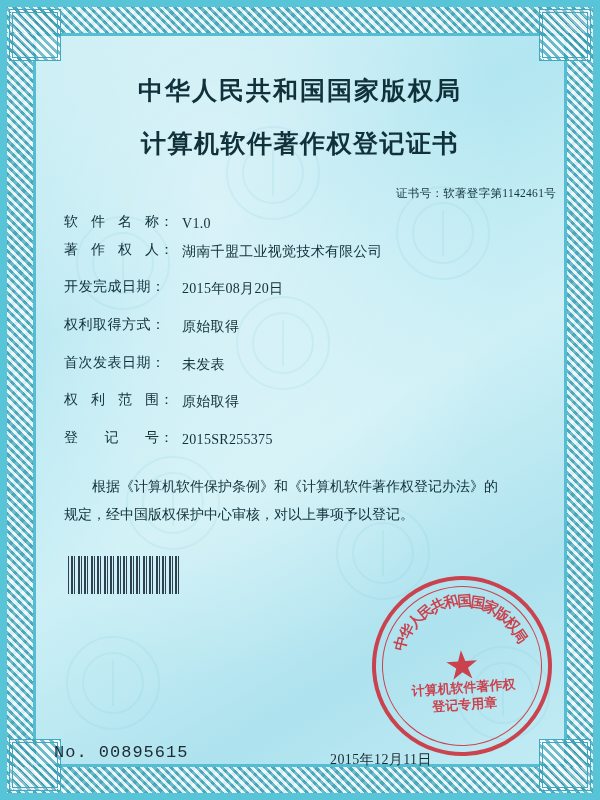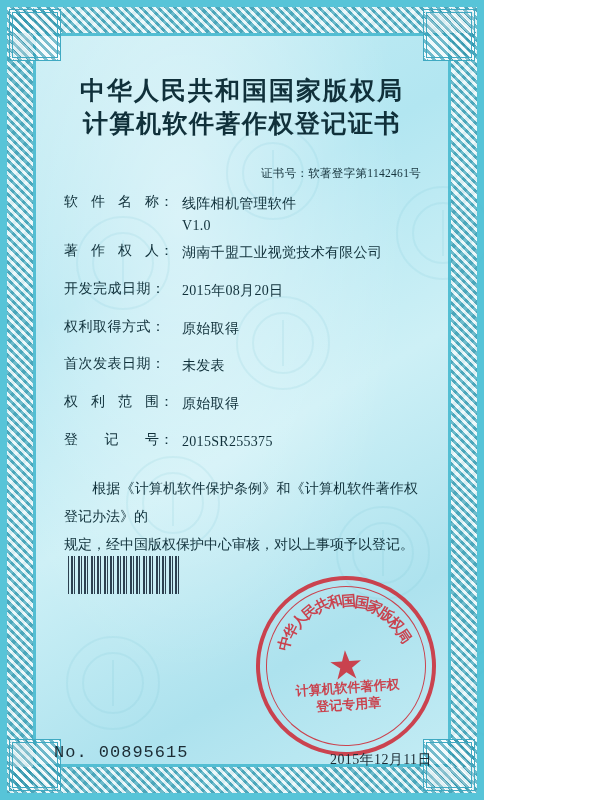--- a/index.html
+++ b/index.html
@@ -5,21 +5,21 @@
   html, body {
     margin: 0;
     padding: 0;
     background: #ffffff;
   }
   body {
     font-family: "Liberation Serif", serif;
   }
   .certificate {
     position: relative;
-    width: 484px;
+    width: 600px;
     height: 800px;
     overflow: hidden;
     background:
       radial-gradient(ellipse at 30% 20%, rgba(255,255,255,0.55) 0%, rgba(255,255,255,0) 55%),
       radial-gradient(ellipse at 75% 70%, rgba(255,255,255,0.35) 0%, rgba(255,255,255,0) 50%),
       linear-gradient(160deg, #bfeaf2 0%, #a9e3ef 25%, #c2ecf3 50%, #a4dfee 75%, #bbe9f2 100%);
   }
   
   .border-outer {
     position: absolute;
@@ -111,30 +111,31 @@
     padding-top: 38px;
   }
   .org-title {
     font-family: "Liberation Serif", serif;
     font-size: 25px;
     font-weight: bold;
     letter-spacing: 2px;
     color: #10303a;
   }
   .doc-title {
+    margin-top: 20px;
     font-family: "Liberation Serif", serif;
     font-size: 25px;
     font-weight: bold;
     letter-spacing: 1.5px;
     color: #10303a;
   }
   .cert-no {
     margin-top: 26px;
     text-align: right;
-    padding-right: 27px;
+    padding-right: 8px;
     font-size: 11.5px;
     color: #16343d;
     letter-spacing: 0.3px;
   }
   .fields {
     margin-top: 12px;
     padding-left: 28px;
     padding-right: 20px;
   }
   .field-row {
@@ -304,21 +305,20 @@
     <div class="fields">
 
       <div class="field-row">
         <div class="field-label spaced">
           <span>软</span>
           <span>件</span>
           <span>名</span>
           <span>称：</span>
         </div>
         <div class="field-value">
-          <span class="line">线阵相机管理软件</span>
           <span class="line">V1.0</span>
         </div>
       </div>
 
       <div class="field-row loose">
         <div class="field-label spaced">
           <span>著</span>
           <span>作</span>
           <span>权</span>
           <span>人：</span>

